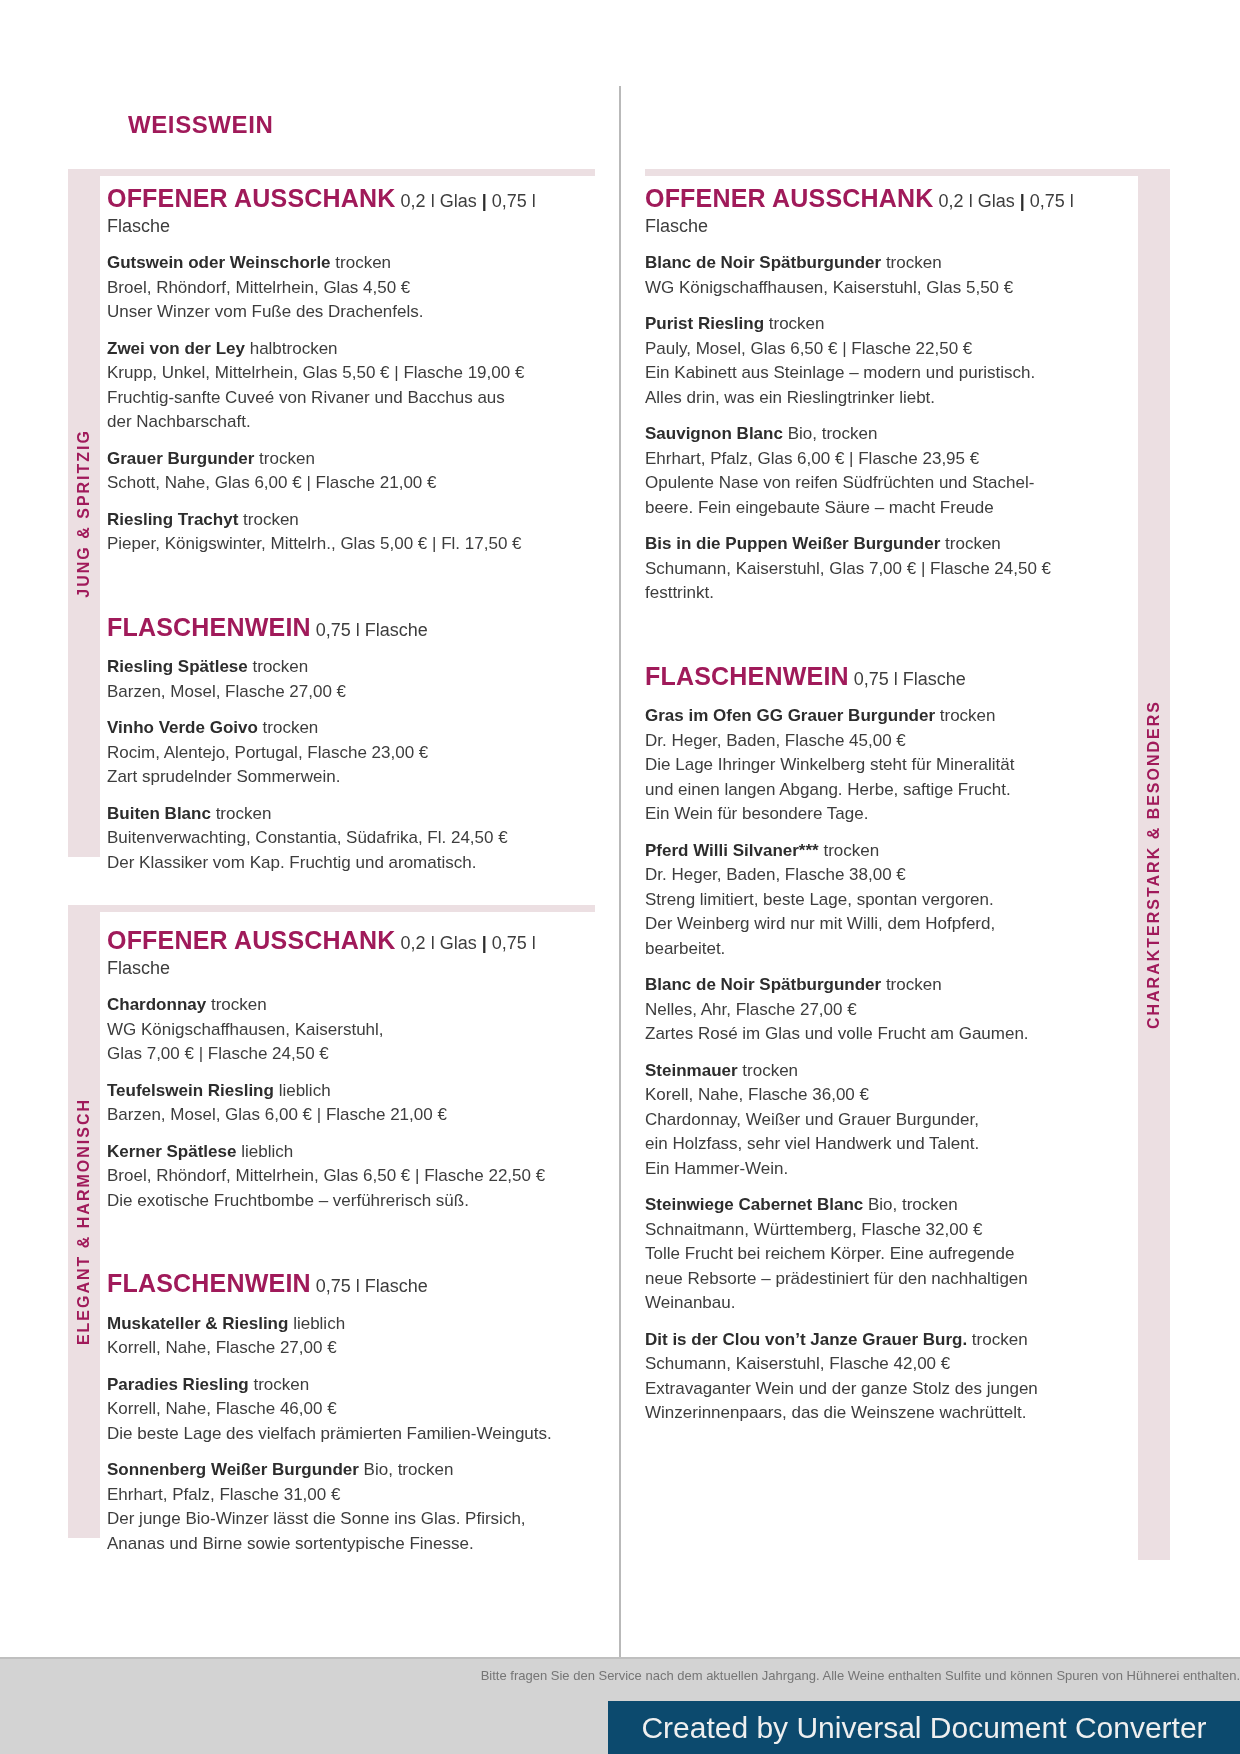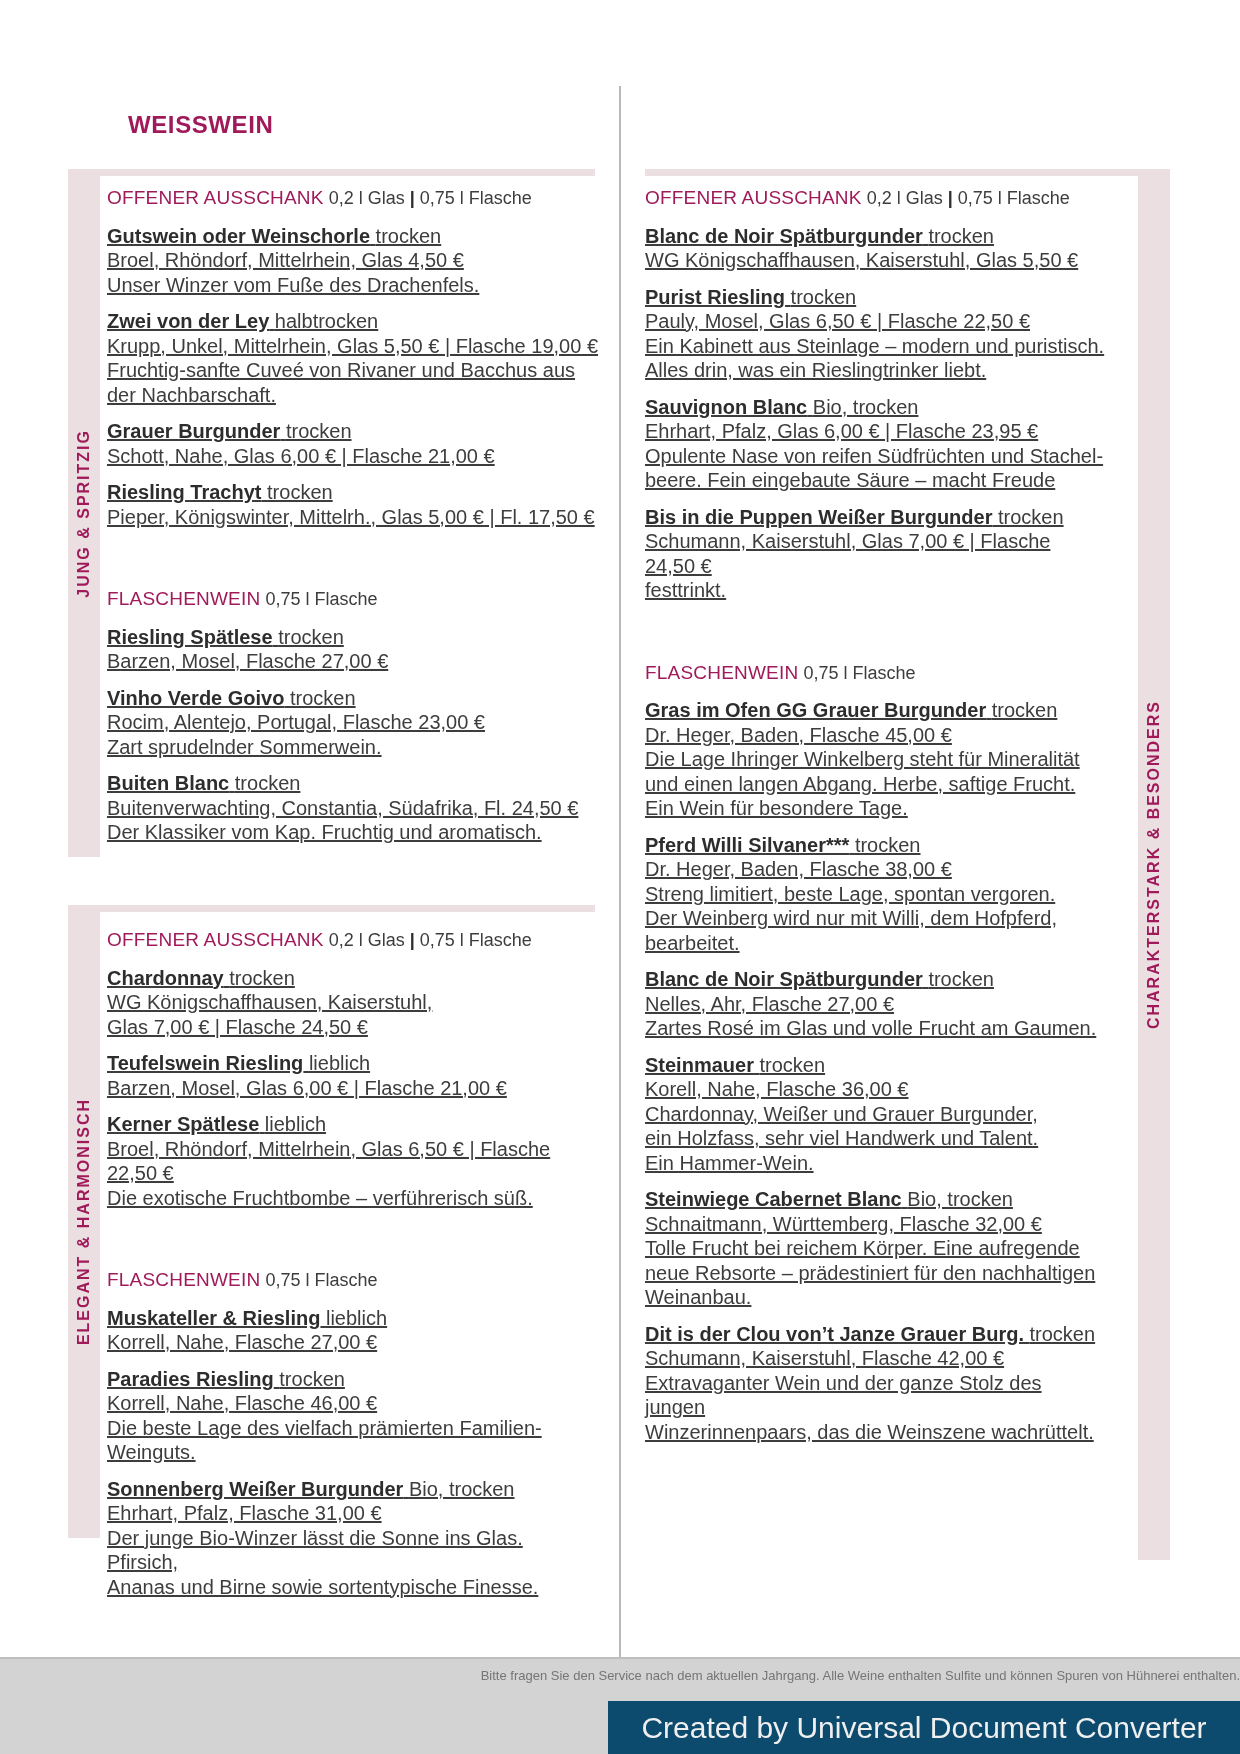--- a/index.html
+++ b/index.html
@@ -30,24 +30,24 @@
   .s2s { left:68px;   top:905px; height:633px; }
   .s2c { left:107px;  top:928px; width:492px; }
 
   .s3b { left:645px;  top:169px; width:525px; }
   .s3s { left:1138px; top:169px; height:1391px; }
   .s3c { left:645px;  top:186px; width:460px; }
 
   .sec-content { position:absolute; }
   .group + .group { margin-top:58px; }
   .ghead { margin:0 0 13px 0; font-size:18px; line-height:24.5px; color:#3d3d3d; }
-  .gh-title { font-size:19px; font-weight:normal; letter-spacing:0.2px; color:var(--accent,#a01a5a);text-align:right; }
+  .gh-title { font-size:25px; font-weight:bold; letter-spacing:0.2px; color:var(--accent,#a01a5a);text-align:right; }
   .bsep { font-weight:bold; color:#2d2d2d; }
 
-  .wine  { margin:0 0 12px 0; font-size:20px; line-height:24.5px;text-decoration:underline; }
+  .wine  { margin:0 0 12px 0; font-size:17px; line-height:24.5px; }
   .wname {}
   .wn    { font-weight:bold; color:#2d2d2d; }
   .wstyle{ color:#3d3d3d; }
   .wline { color:#3d3d3d; }
 
   .footer-strip {
     position:absolute; left:0; top:1657px; width:1240px; height:97px;
     background:#d3d3d3; border-top:2px solid #bfbfbf; box-sizing:border-box;
   }
   .footer-note {

